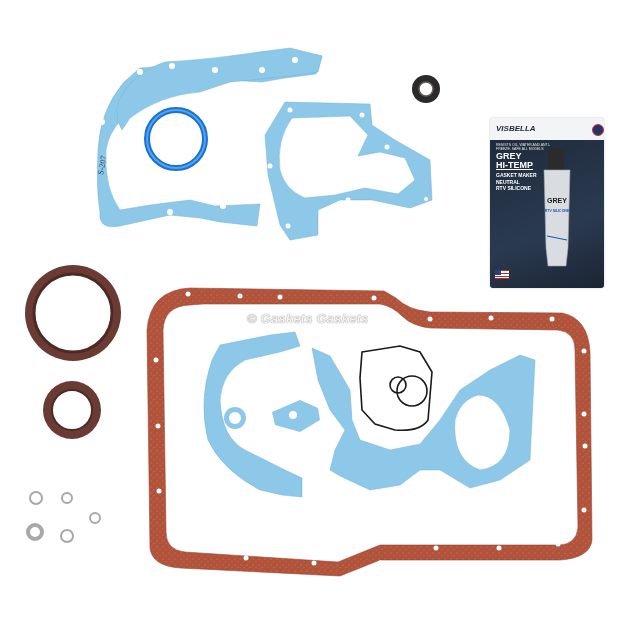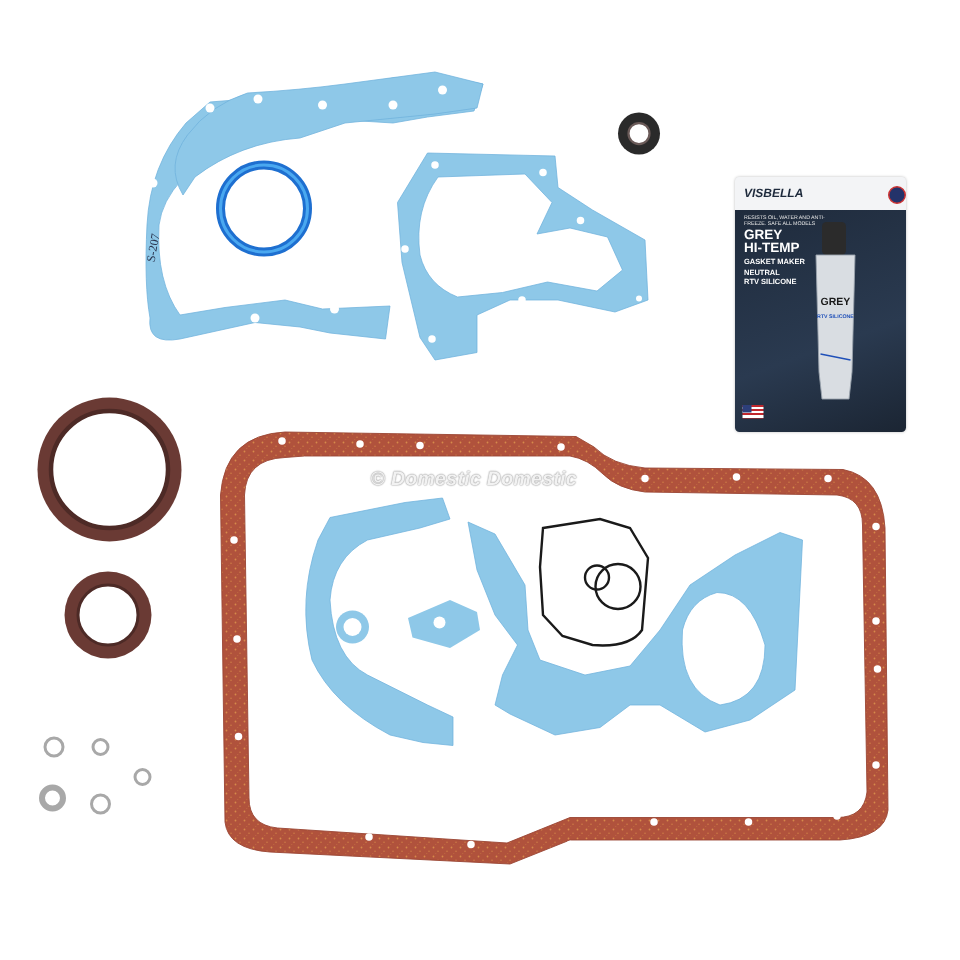--- a/index.html
+++ b/index.html
@@ -6,21 +6,21 @@
   body { width:640px; height:640px; position:relative; overflow:hidden; font-family:"Liberation Sans", sans-serif; }
   .stage { position:absolute; left:0; top:0; width:640px; height:640px; }
   svg { position:absolute; left:0; top:0; }
   .watermark { position:absolute; left:247px; top:311px; font-family:"Liberation Sans", sans-serif; font-weight:bold; font-style:italic; font-size:13px; color:#f2f2f2; text-shadow: 0 0 1px #9a9a9a, 0 0 1px #9a9a9a; letter-spacing:0.2px; }
   .pkg { position:absolute; left:490px; top:118px; width:114px; height:170px; background:#e9ecef; border-radius:3px; box-shadow:0 0 2px #bbb; overflow:hidden; }
   .pkg-top { position:absolute; left:0; top:0; width:100%; height:22px; background:#f3f4f6; }
   .pkg-brand { position:absolute; left:6px; top:6px; font-size:8px; font-weight:bold; color:#1e2a3c; font-style:italic; }
   .pkg-body { position:absolute; left:0; top:22px; width:100%; height:148px; background:linear-gradient(160deg,#1f2b3c 0%,#2a3a50 60%,#1b2533 100%); }
   .pkg-sub { position:absolute; left:6px; top:25px; width:60px; font-size:3.5px; color:#e6e6e6; line-height:4px; }
   .pkg-t1 { position:absolute; left:6px; top:34px; font-size:9px; font-weight:bold; color:#ffffff; line-height:9px; }
-  .pkg-t2 { position:absolute; left:6px; top:43px; font-size:9px; font-weight:bold; color:#ffffff; line-height:9px; }
+  .pkg-t2 { position:absolute; left:6px; top:43px; font-size:9px; font-weight:bold; color:#ffffff; line-height:9px;text-decoration:underline; }
   .pkg-t3 { position:absolute; left:6px; top:54px; font-size:5px; font-weight:bold; color:#ffffff; }
   .pkg-t4 { position:absolute; left:6px; top:61px; font-size:5px; font-weight:bold; color:#ffffff; }
   .pkg-t5 { position:absolute; left:6px; top:67px; font-size:5px; font-weight:bold; color:#ffffff; }
   .tube { position:absolute; left:548px; top:150px; width:34px; height:120px; }
   .flag { position:absolute; left:495px; top:270px; width:14px; height:9px; background:repeating-linear-gradient(#c0272d 0 1.4px,#fff 1.4px 2.8px); }
   .flag:before { content:""; position:absolute; left:0; top:0; width:6px; height:5px; background:#2d3f7a; }
   .usa-badge { position:absolute; left:592px; top:124px; width:10px; height:10px; border-radius:50%; background:#24336a; border:1px solid #c33; }
 </style>
 </head>
 <body>
@@ -132,21 +132,21 @@
          M455,420 Q452,460 480,470 Q510,466 510,430 Q500,395 478,395 Q460,400 455,420 Z"></path>
   </g>
 
   <g fill="none" stroke="#1a1a1a" stroke-width="1.6">
     <path d="M362,352 L400,346 L420,352 L432,372 L428,420 Q420,432 395,430 L375,424 L362,410 L360,378 Z"></path>
     <circle cx="398" cy="385" r="8"></circle>
     <circle cx="412" cy="391" r="15"></circle>
   </g>
 </svg>
 
-<div class="watermark">© Domestic Domestic</div>
+<div class="watermark">© Gaskets Gaskets</div>
 
 <div class="pkg">
   <div class="pkg-top"></div>
   <div class="pkg-brand">VISBELLA</div>
   <div class="pkg-body"></div>
   <div class="pkg-sub">RESISTS OIL, WATER AND ANTI-FREEZE. SAFE ALL MODELS</div>
   <div class="pkg-t1">GREY</div>
   <div class="pkg-t2">HI-TEMP</div>
   <div class="pkg-t3">GASKET MAKER</div>
   <div class="pkg-t4">NEUTRAL</div>

